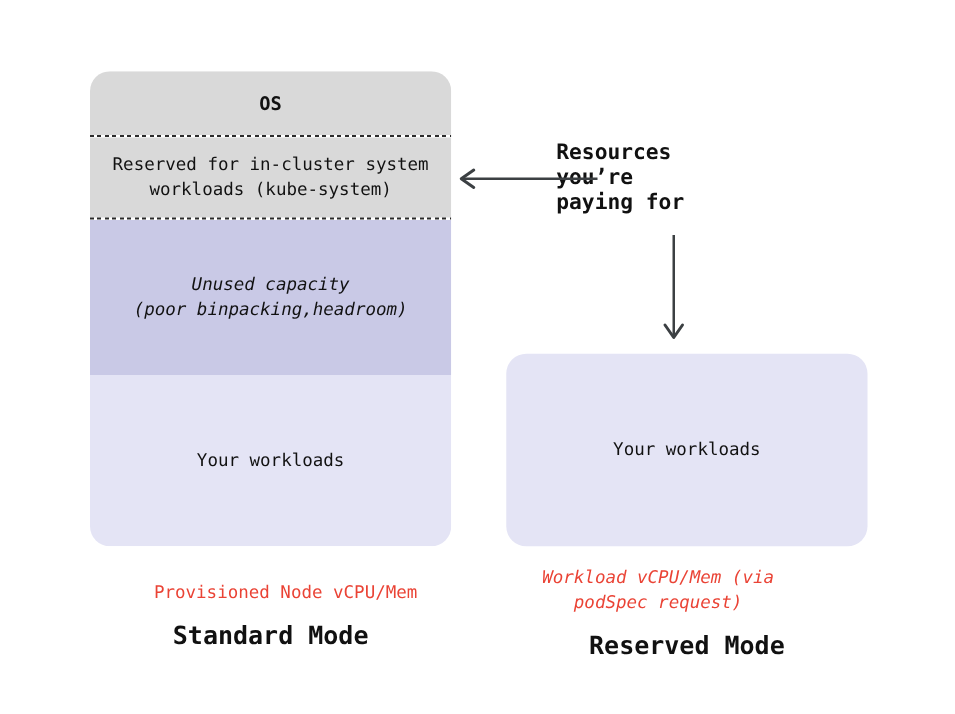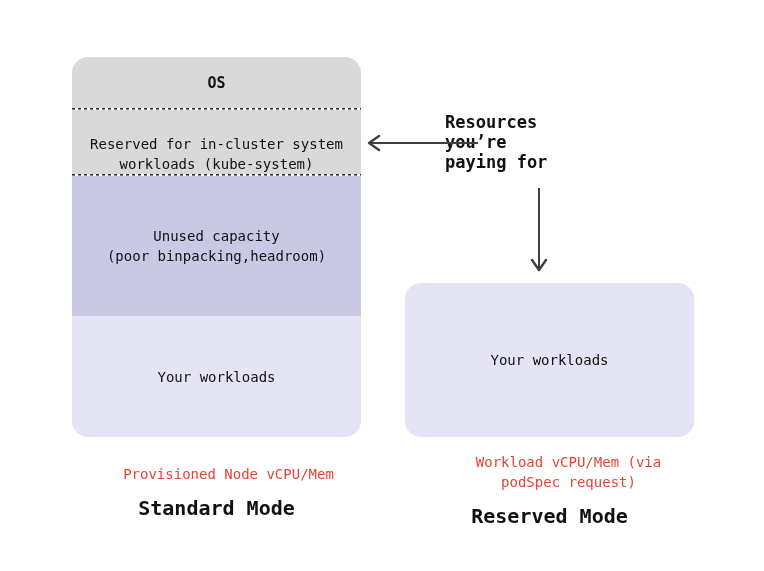--- a/index.html
+++ b/index.html
@@ -45,22 +45,22 @@
     font-size: 15px;
     font-weight: bold;
   }
   .divider {
     height: 2px;
     background: repeating-linear-gradient(to right, #2a2a2a 0 3px, transparent 3px 6px);
     background-size: 100% 1.6px;
     background-repeat: no-repeat;
     background-position: center;
   }
-  .sec-reserved { height: 64px; background: var(--gray); align-items: flex-end; }
-  .sec-unused   { height: 140px; background: var(--purple); }
+  .sec-reserved { height: 64px; background: var(--gray); }
+  .sec-unused   { height: 124px; background: var(--purple); font-style: italic; }
   .sec-workloads { flex: 1; background: var(--lavender); }
 
   
   .autopilot-box {
     position: absolute;
     left: 405px;
     top: 283px;
     width: 289px;
     height: 154px;
     border-radius: 16px;
@@ -96,21 +96,21 @@
     font-size: 14px;
     line-height: 20px;
     white-space: pre-line;
   }
   .caption-mode {
     font-weight: bold;
     font-size: 20px;
   }
   .caption-standard-cost  { left: 84px;  top: 464px; }
   .caption-standard-mode  { left: 72px;  top: 496px; }
-  .caption-autopilot-cost { left: 424px; top: 452px; }
+  .caption-autopilot-cost { left: 382px; top: 452px; font-style: italic; }
   .caption-autopilot-mode { left: 405px; top: 504px; }
 </style>
 </head>
 <body>
 
 <div class="canvas">
 
   <div class="stack">
     <div class="sec sec-os">
       <span>OS</span>

